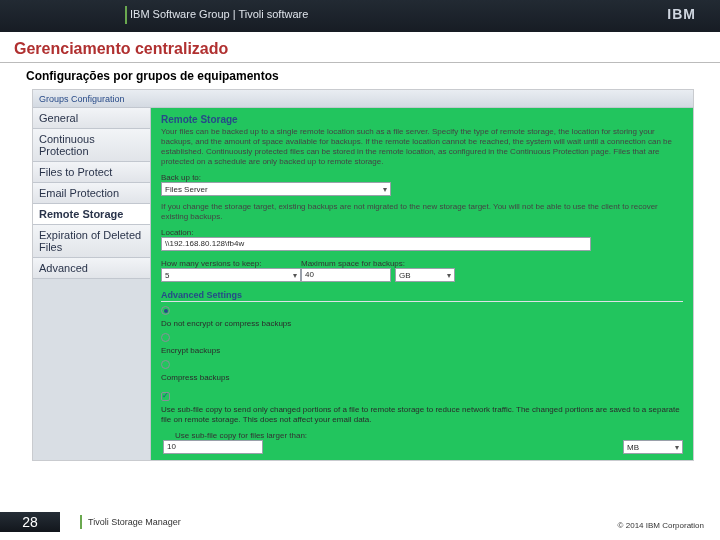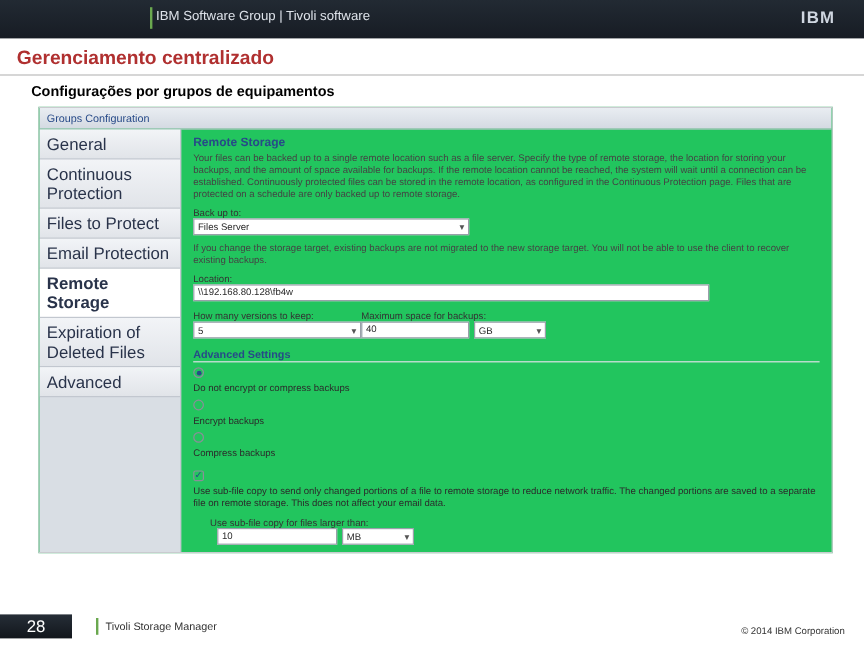--- a/index.html
+++ b/index.html
@@ -73,21 +73,21 @@
   .inner-layout {
     display: flex;
     height: calc(100% - 18px);
   }
   .left-nav {
     width: 118px;
     background: #d9dee4;
     border-right: 1px solid #c2c7cf;
   }
   .nav-item {
-    font-size: 14px;
+    font-size: 11px;
     color: #29334a;
     background: linear-gradient(#f2f4f7, #e1e4e9);
     border-bottom: 1px solid #c2c7cf;
     padding: 4px 6px;
     cursor: pointer;
   }
   .nav-item.active {
     background: #fff;
     font-weight: bold;
   }
@@ -245,21 +245,21 @@
         <span class="radio"></span>
         <span>Compress backups</span>
       </div>
 
       <div class="chk-row" style="margin-top:8px;">
         <span class="chk on"></span>
         <span>Use sub-file copy to send only changed portions of a file to remote storage to reduce network traffic. The changed portions are saved to a separate file on remote storage. This does not affect your email data.</span>
       </div>
 
       <div class="lbl" style="margin-left:14px; margin-top:6px;">Use sub-file copy for files larger than:</div>
-      <div style="display:flex; gap:4px; margin-left:20px;">
+      <div style="display:flex; gap:4px; margin-left:2px;justify-content:space-between;">
         <div class="txt" style="width:100px; line-height:12px;">10</div>
         <div class="sel" style="width:60px">
           <span>MB</span>
         </div>
       </div>
     </div>
   </div>
 </div>
 
 <div class="footer">

